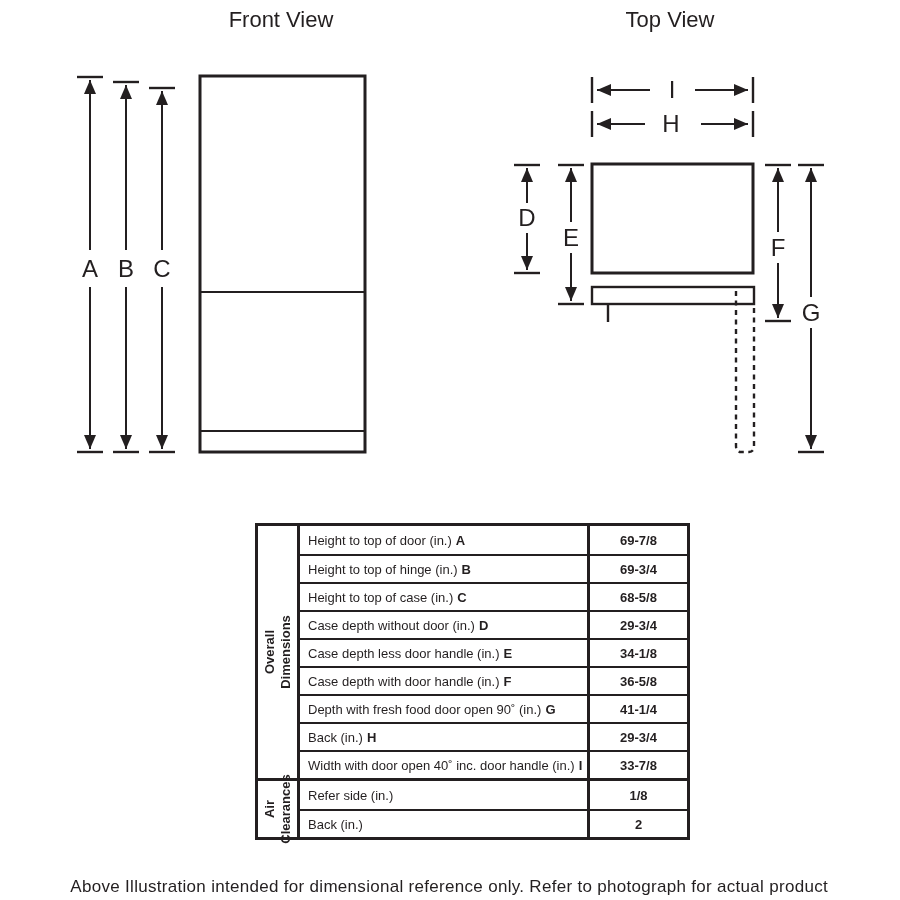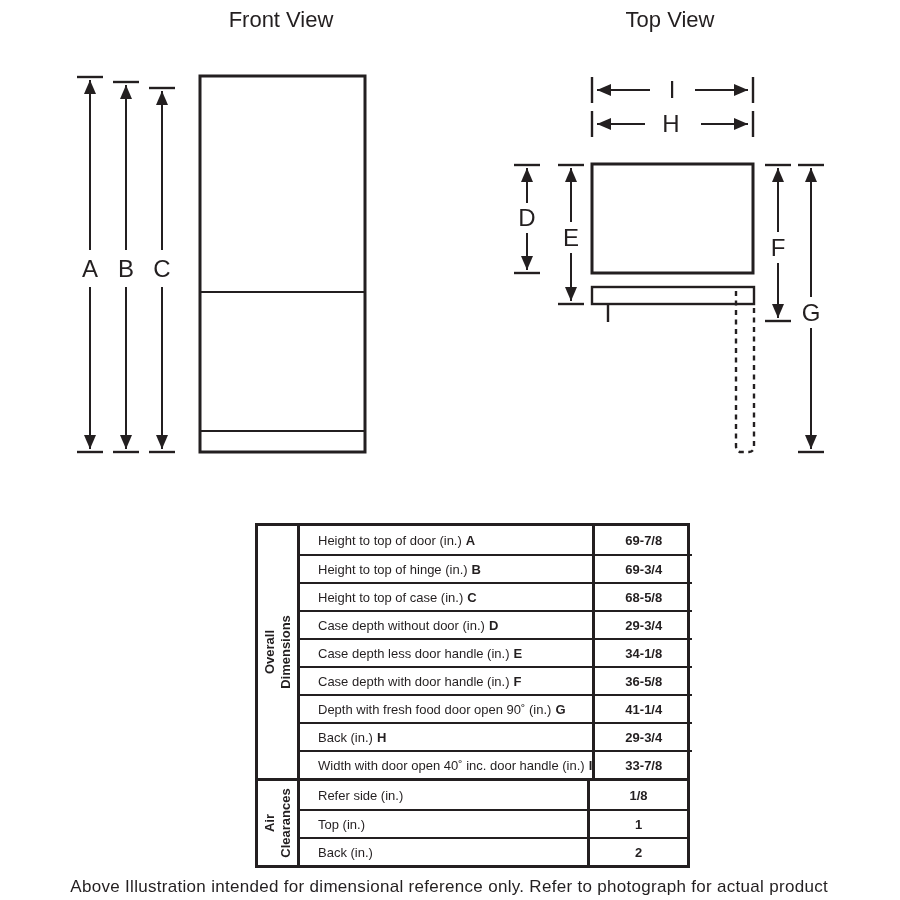--- a/index.html
+++ b/index.html
@@ -25,21 +25,21 @@
   .t-section + .t-section { border-top: 3px solid #231f20; }
   .t-head { width: 42px; border-right: 3px solid #231f20; position: relative; flex: none; }
   .t-head-inner { position: absolute; left: 50%; top: 50%;
                   display: flex; flex-direction: column; justify-content: center;
                   text-align: center; font-weight: 700; line-height: 1.2; }
   .t-head-inner.big   { width: 250px; height: 40px; transform: translate(-50%,-50%) rotate(-90deg); }
   .t-head-inner.small { width: 82px;  height: 40px; transform: translate(-50%,-50%) rotate(-90deg); }
   .t-rows { flex: 1; }
   .t-row { display: flex; height: 28px; }
   .t-row + .t-row { border-top: 2px solid #231f20; }
-  .t-label { flex: 1; display: flex; align-items: center; padding-left: 18px; white-space: nowrap; overflow: hidden; }
+  .t-label { flex: 1; display: flex; align-items: center; padding-left: 8px; white-space: nowrap; overflow: hidden; }
   .t-letter { font-weight: 700; margin-left: 4px; }
   .t-value { width: 100px; flex: none; border-left: 3px solid #231f20;
              display: flex; align-items: center; justify-content: center; font-weight: 700; }
 
   
   .footer-note { position: absolute; left: 0; top: 877px; width: 828px;
                  text-align: right; font-size: 17px; letter-spacing: 0.3px; color: #231f20; }
 </style>
 </head>
 <body>
@@ -228,26 +228,20 @@
       </div>
       <div class="t-rows">
         <div class="t-row">
           <div class="t-label">
               <span>Refer side (in.)</span>
             </div>
           <div class="t-value">1/8</div>
         </div>
         <div class="t-row">
           <div class="t-label">
-              <span>Top (in.)</span>
-            </div>
-          <div class="t-value">1</div>
-        </div>
-        <div class="t-row">
-          <div class="t-label">
               <span>Back (in.)</span>
             </div>
           <div class="t-value">2</div>
         </div>
       </div>
     </div>
 
   </div>
 
   <div class="footer-note">Above Illustration intended for dimensional reference only. Refer to photograph for actual product appearance.</div>

